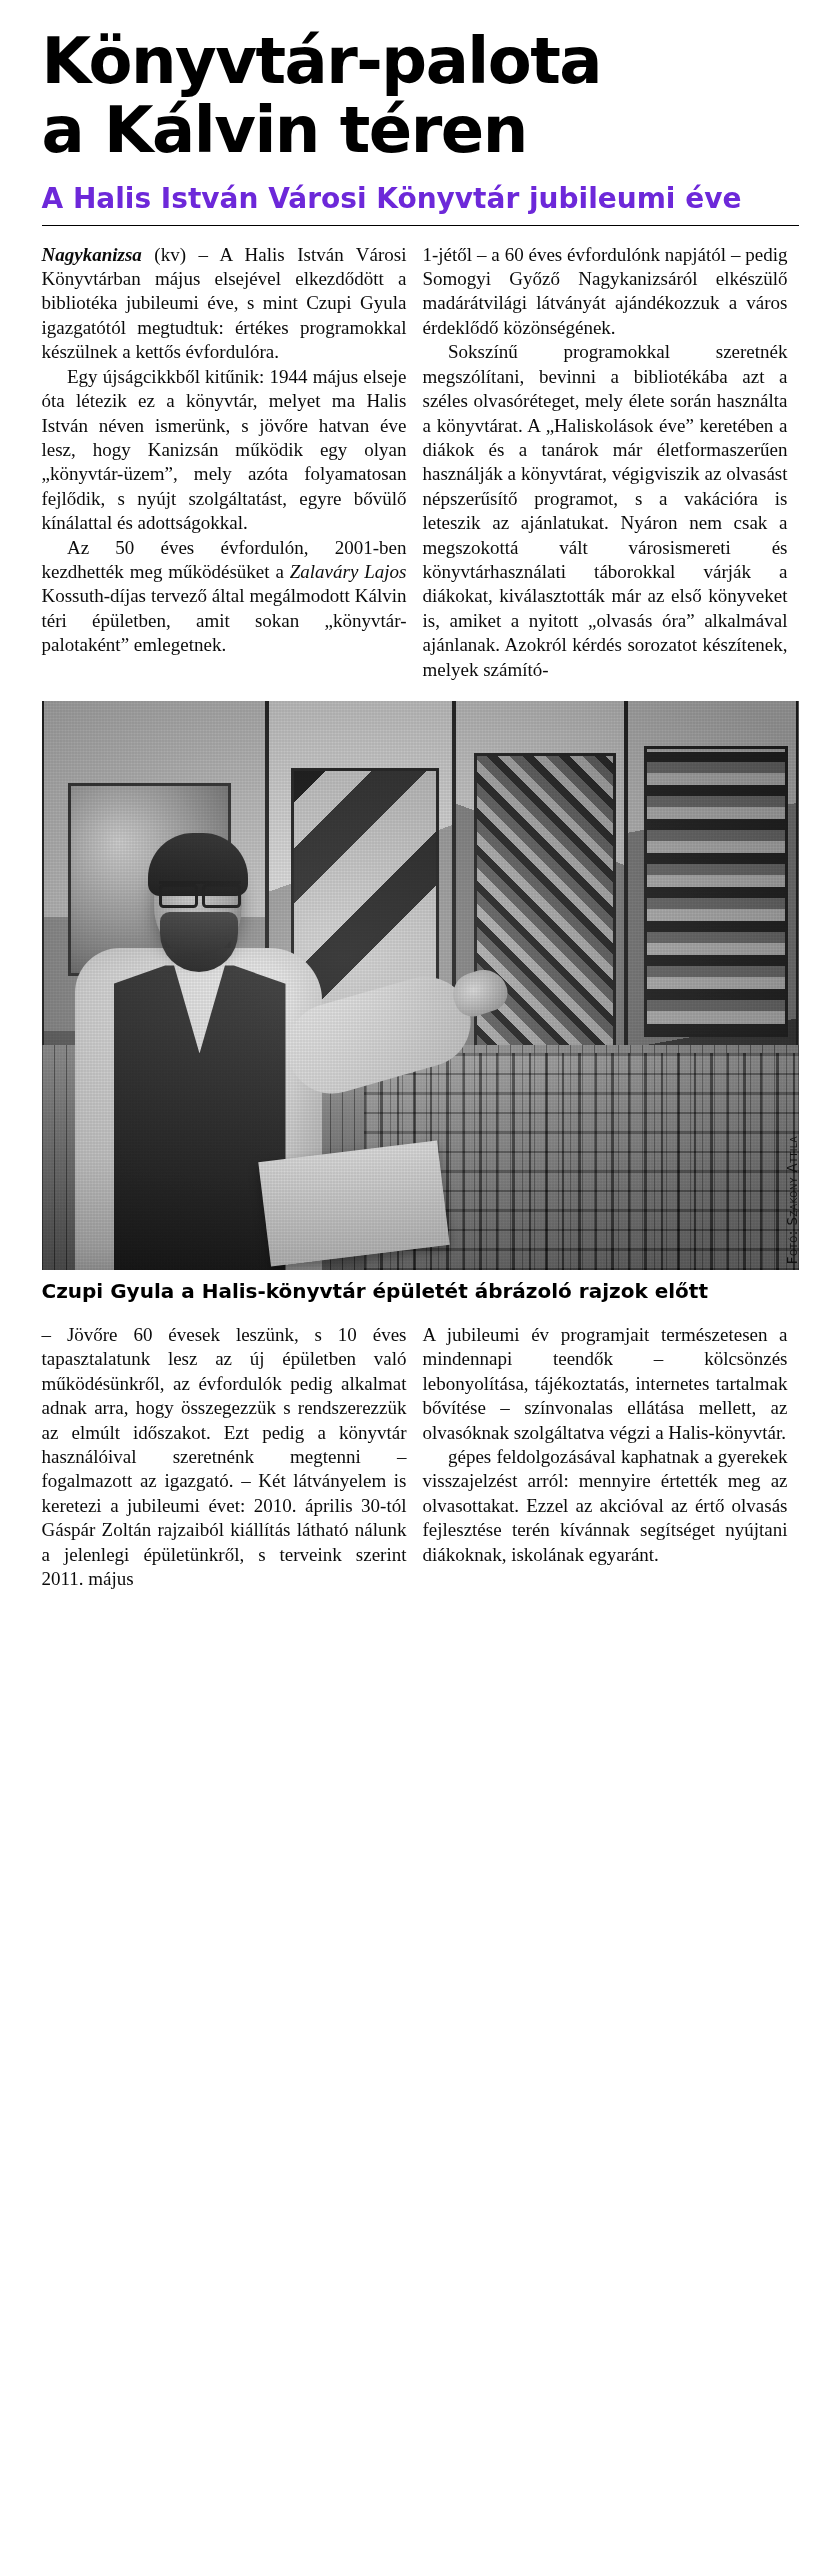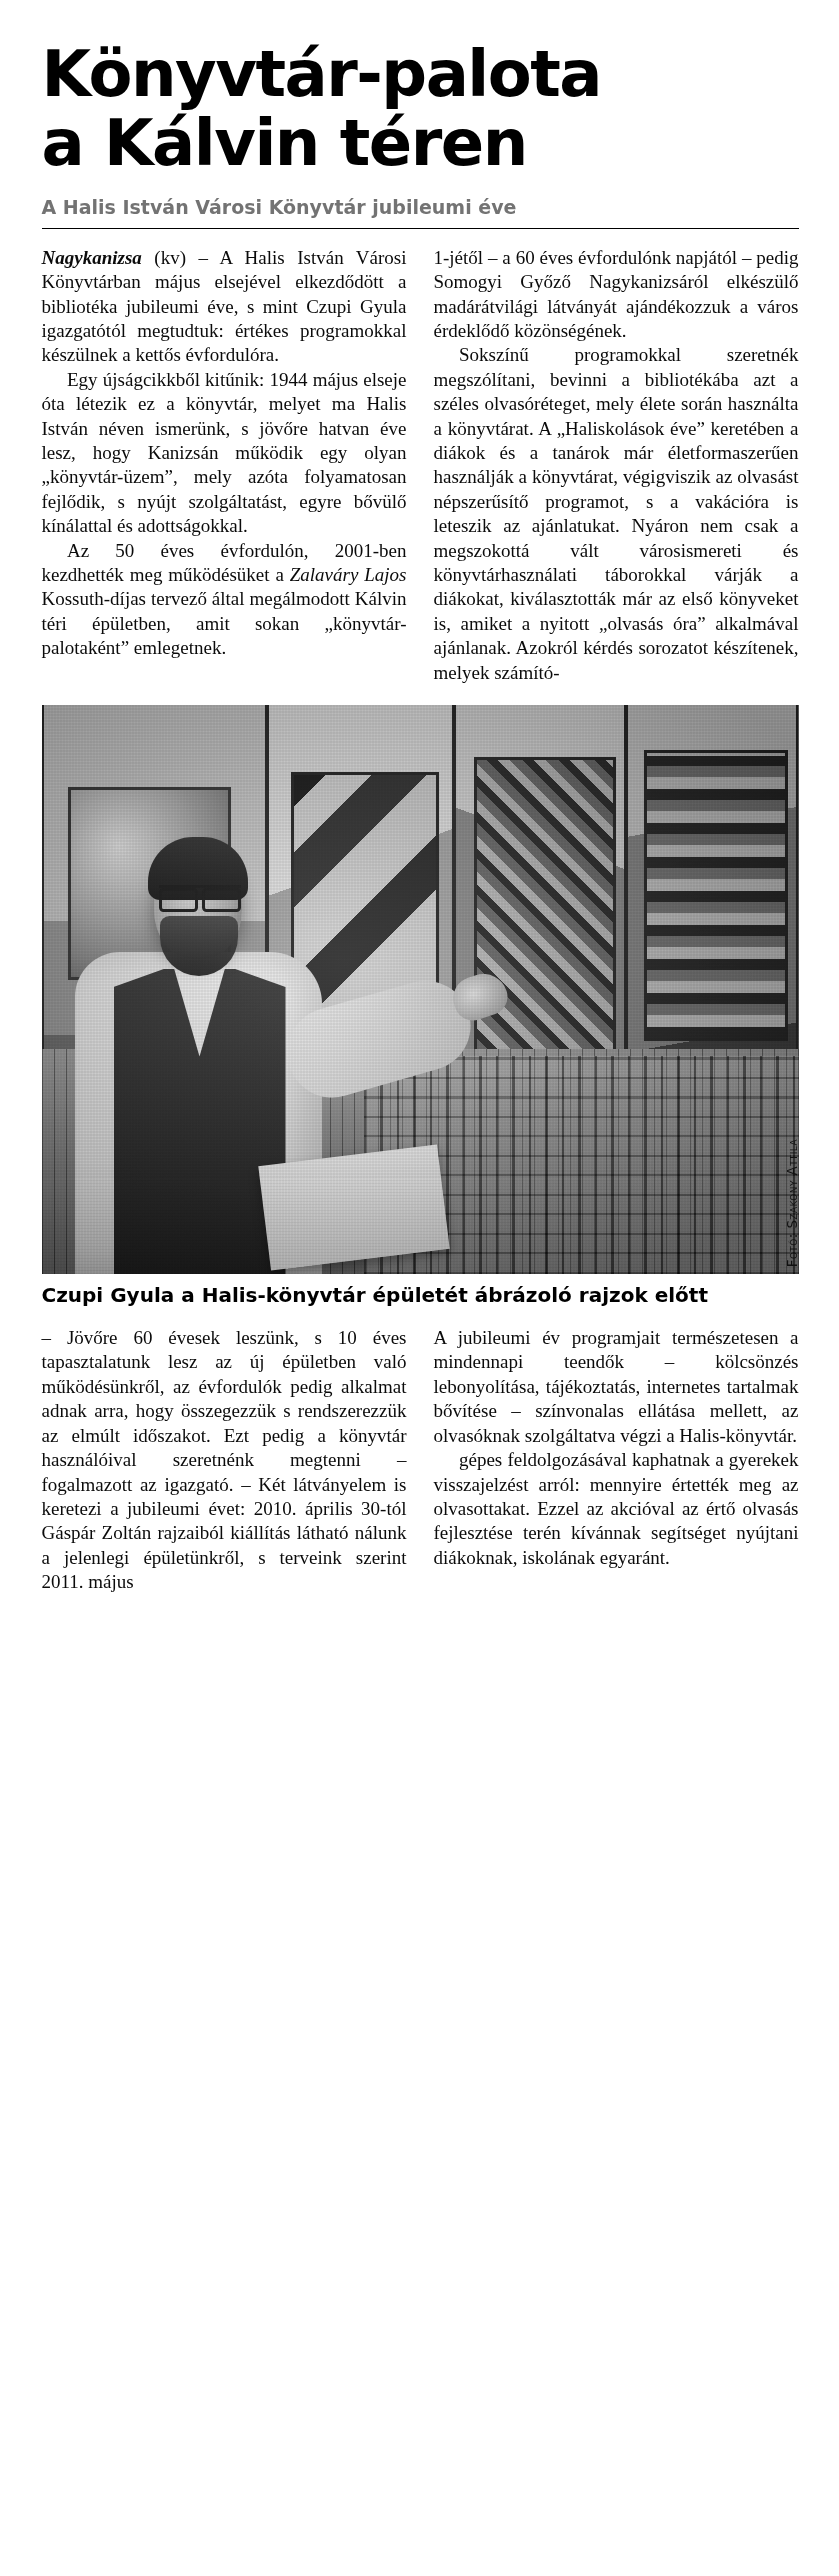--- a/index.html
+++ b/index.html
@@ -11,21 +11,21 @@
     width: 840px;
     min-height: 2576px;
     font-family: "Liberation Serif", serif;
     color: #111;
     -webkit-font-smoothing: none;
   }
   .page {
     position: relative;
     width: 840px;
     min-height: 2576px;
-    padding: 13px;
+    padding: 0;
     box-sizing: border-box;
     background: #fff;
     border-radius: 19px;
   }
   .inner {
     margin: 0 auto;
     width: 757px;
     padding-top: 31px;
   }
 
@@ -39,35 +39,35 @@
     margin: 0 0 3px 0;
     color: #000;
   }
   .headline .l2 {
     display: block;
     margin-top: 7.5px;
   }
   .subhead {
     font-family: "DejaVu Sans", sans-serif;
     font-weight: bold;
-    font-size: 19px;
+    font-size: 28px;
     line-height: 1.1;
     margin: 22.5px 0 4.5px 0;
-    color: #737373;
+    color: #6d28d9;
   }
   .rule {
     border: 0;
     border-top: 1.5px solid #000;
     margin: 10.5px 0 16.5px 0;
   }
 
   
   .cols {
     display: flex;
-    gap: 27px;
+    gap: 16px;
     align-items: flex-start;
   }
   .col {
     width: 365px;
     flex: 0 0 365px;
   }
   p.body {
     margin: 0;
     font-size: 19px;
     line-height: 1.285;

